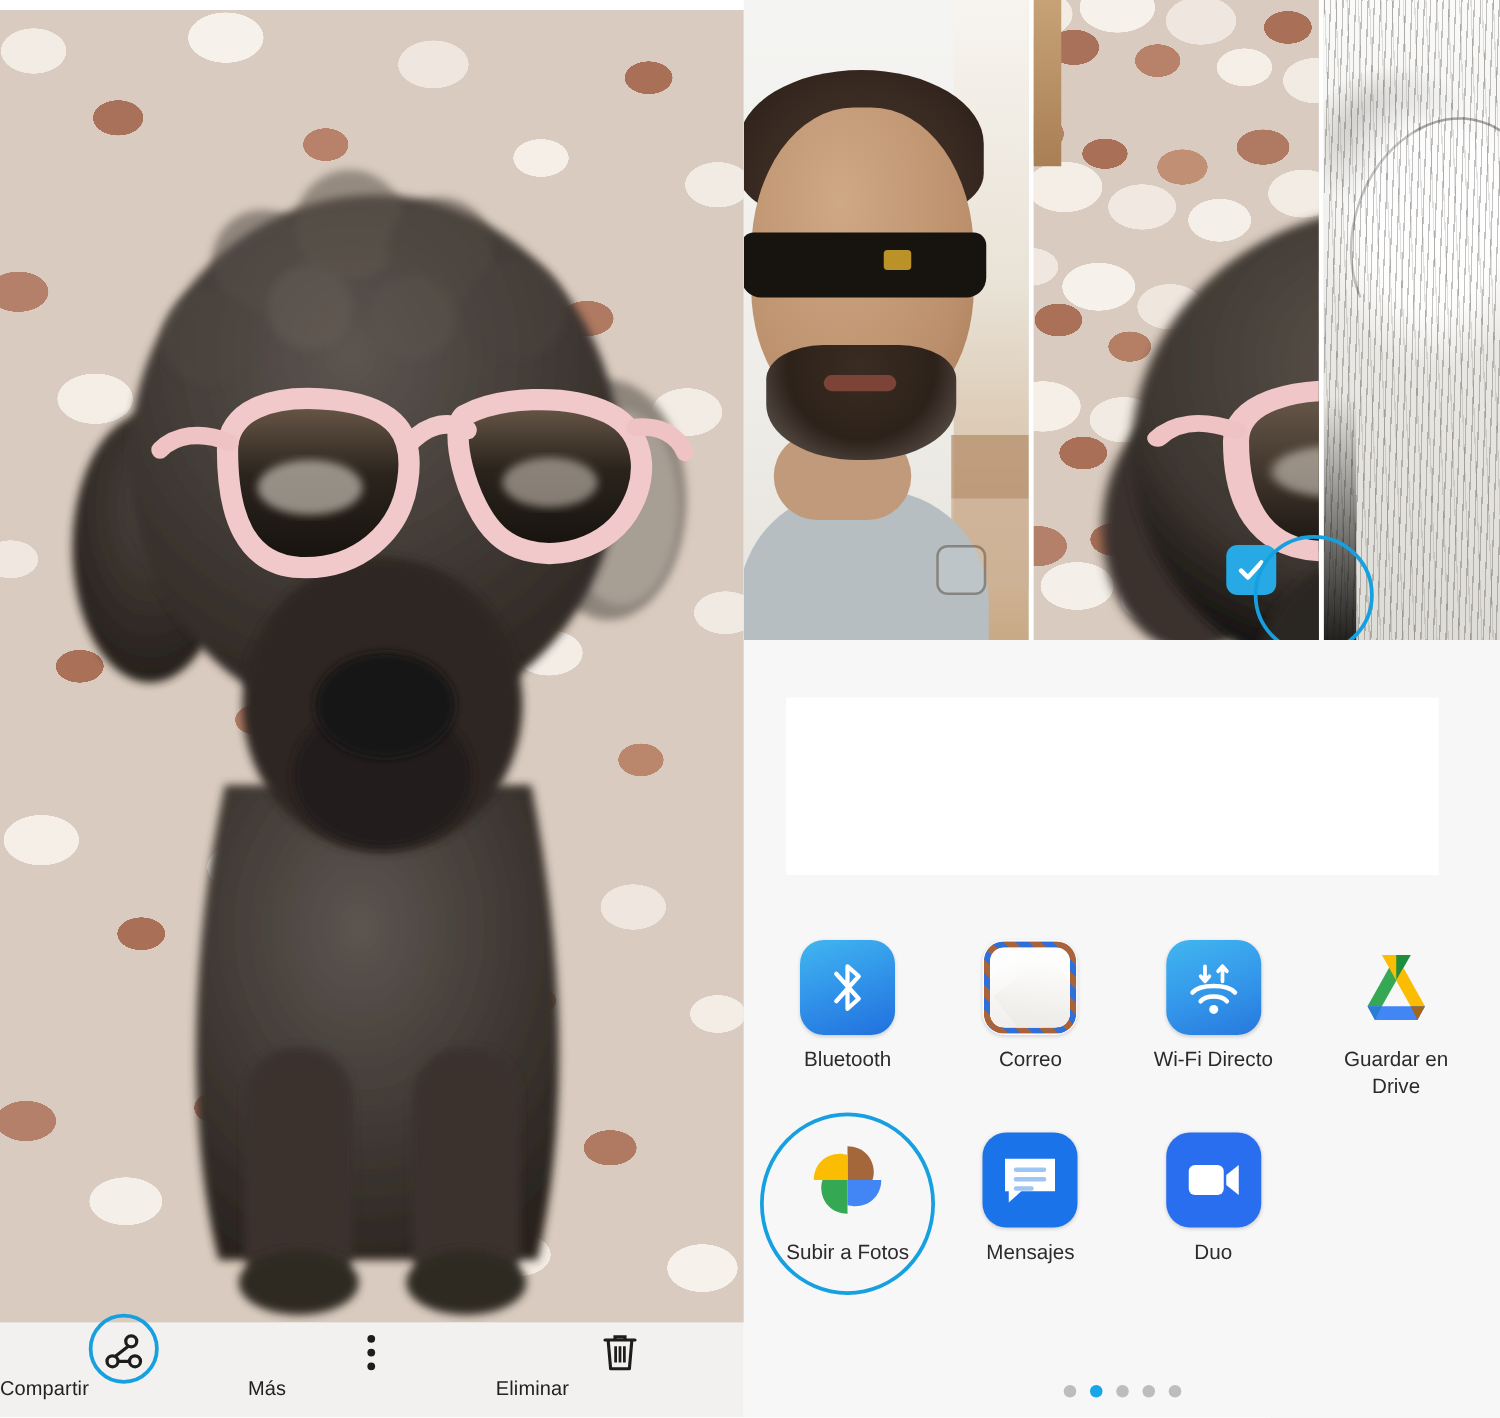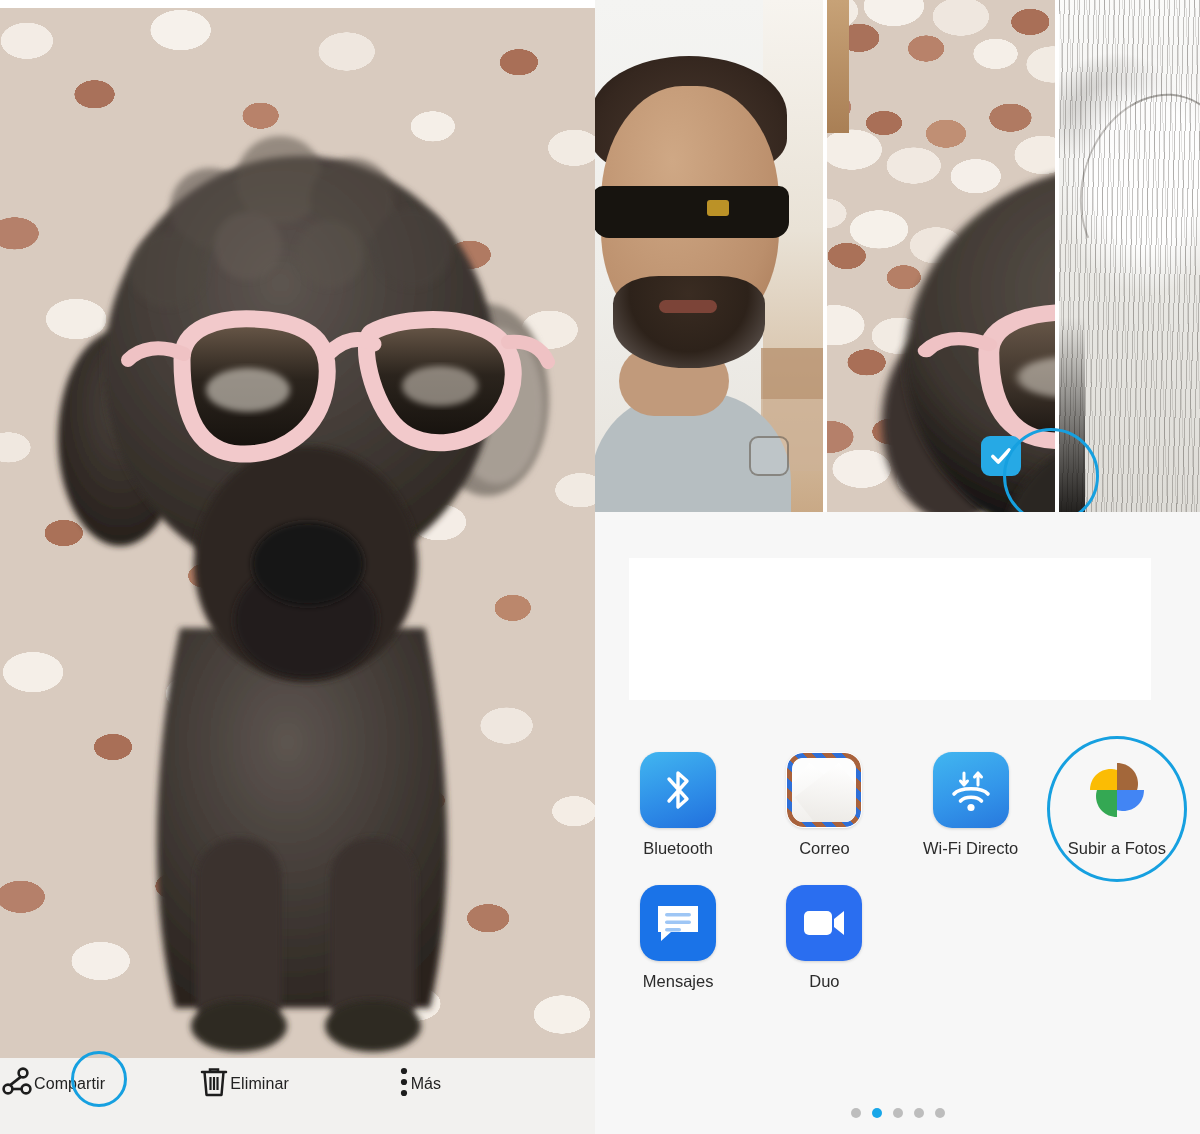--- a/index.html
+++ b/index.html
@@ -97,22 +97,21 @@
     left: 0; bottom: 0;
     width: 595px; height: 76px;
     background: #f2f1ef;
     display: flex;
     align-items: flex-start;
     z-index: 20;
   }
   .tool {
     flex: 1;
     display: flex;
-    flex-direction: row;
-    align-items: center;
+    flex-direction: column;
     justify-content: flex-start;
     padding-top: 6px;
     position: relative;
     cursor: pointer;
   }
   .tool .ticon {
     height: 36px;
     display: flex; align-items: center; justify-content: center;
     position: relative;
   }
@@ -421,41 +420,41 @@
             <line x1="12.5" y1="24" x2="21.6" y2="24" stroke="#1d1d1d" stroke-width="2.6"></line>
           </svg>
         </div>
         <div class="tlabel">Compartir</div>
       </div>
 
 
 
       <div class="tool">
         <div class="ticon">
+          <svg width="14" height="34" viewBox="0 0 14 34">
+            <circle cx="7" cy="6" r="3.1" fill="#1d1d1d"></circle>
+            <circle cx="7" cy="17" r="3.1" fill="#1d1d1d"></circle>
+            <circle cx="7" cy="28" r="3.1" fill="#1d1d1d"></circle>
+          </svg>
+        </div>
+        <div class="tlabel">Más</div>
+      </div>
+
+      <div class="tool">
+        <div class="ticon">
           <svg width="32" height="34" viewBox="0 0 32 34">
             <path d="M4 7 H28" stroke="#1d1d1d" stroke-width="2.5" stroke-linecap="round"></path>
             <path d="M12 7 V4.5 H20 V7" fill="none" stroke="#1d1d1d" stroke-width="2.5"></path>
             <path d="M6.5 7 L8.5 30 H23.5 L25.5 7" fill="none" stroke="#1d1d1d" stroke-width="2.5" stroke-linejoin="round"></path>
             <line x1="12.5" y1="12" x2="12.5" y2="25" stroke="#1d1d1d" stroke-width="2.2"></line>
             <line x1="16" y1="12" x2="16" y2="25" stroke="#1d1d1d" stroke-width="2.2"></line>
             <line x1="19.5" y1="12" x2="19.5" y2="25" stroke="#1d1d1d" stroke-width="2.2"></line>
           </svg>
         </div>
         <div class="tlabel">Eliminar</div>
-      </div>
-
-      <div class="tool">
-        <div class="ticon">
-          <svg width="14" height="34" viewBox="0 0 14 34">
-            <circle cx="7" cy="6" r="3.1" fill="#1d1d1d"></circle>
-            <circle cx="7" cy="17" r="3.1" fill="#1d1d1d"></circle>
-            <circle cx="7" cy="28" r="3.1" fill="#1d1d1d"></circle>
-          </svg>
-        </div>
-        <div class="tlabel">Más</div>
       </div>
     </div>
   </div>
 
   <div id="sharesheet">
 
     <div id="thumbstrip">
 
       <div class="thumb t1">
         <div class="selfie-sky"></div>
@@ -563,20 +562,33 @@
               <path d="M33 21 V9 M33 9 L29.5 13 M33 9 L36.5 13" stroke="#fff" stroke-width="3" fill="none" stroke-linecap="round" stroke-linejoin="round"></path>
               <path d="M9 30 C15 23 37 23 43 30" fill="none" stroke="#fff" stroke-width="3.6" stroke-linecap="round"></path>
               <path d="M15.5 37 C20 32 32 32 36.5 37" fill="none" stroke="#fff" stroke-width="3.6" stroke-linecap="round"></path>
               <circle cx="26" cy="43.5" r="3.6" fill="#fff"></circle>
             </svg>
           </div>
         </div>
         <div class="app-label">Wi-Fi Directo</div>
       </div>
 
+      <div class="app">
+        <div class="app-icon">
+          <svg width="70" height="64" viewBox="0 0 70 64">
+            <path d="M35 6 L12 47 L23.5 47 L46.5 6 Z" fill="#34a853"></path>
+            <path d="M35 6 L58 47 L46.5 47 L23.5 6 Z" fill="#fbbc04"></path>
+            <path d="M12 47 L58 47 L52 58 L18 58 Z" fill="#4285f4"></path>
+            <path d="M46.5 47 L58 47 L52 58 Z" fill="#a2671f"></path>
+            <path d="M12 47 L23.5 47 L18 58 Z" fill="#2b7cd3"></path>
+            <path d="M35 6 L46.5 6 L35 26 Z" fill="#1e8e3e"></path>
+          </svg>
+        </div>
+        <div class="app-label">Guardar en Drive</div>
+      </div>
 
 
       <div class="app">
         <div class="hl-oval"></div>
         <div class="app-icon">
           <svg width="66" height="66" viewBox="0 0 66 66">
             <path d="M33 33 V6 C45 6 54 15 54 27 C54 30 53 33 53 33 Z" fill="#a3673a" transform="rotate(0 33 33)"></path>
             <path d="M33 33 H60 C60 45 51 54 39 54 C36 54 33 53 33 53 Z" fill="#4285f4"></path>
             <path d="M33 33 V60 C21 60 12 51 12 39 C12 36 13 33 13 33 Z" fill="#34a853"></path>
             <path d="M33 33 H6 C6 21 15 12 27 12 C30 12 33 13 33 13 Z" fill="#fbbc04"></path>

